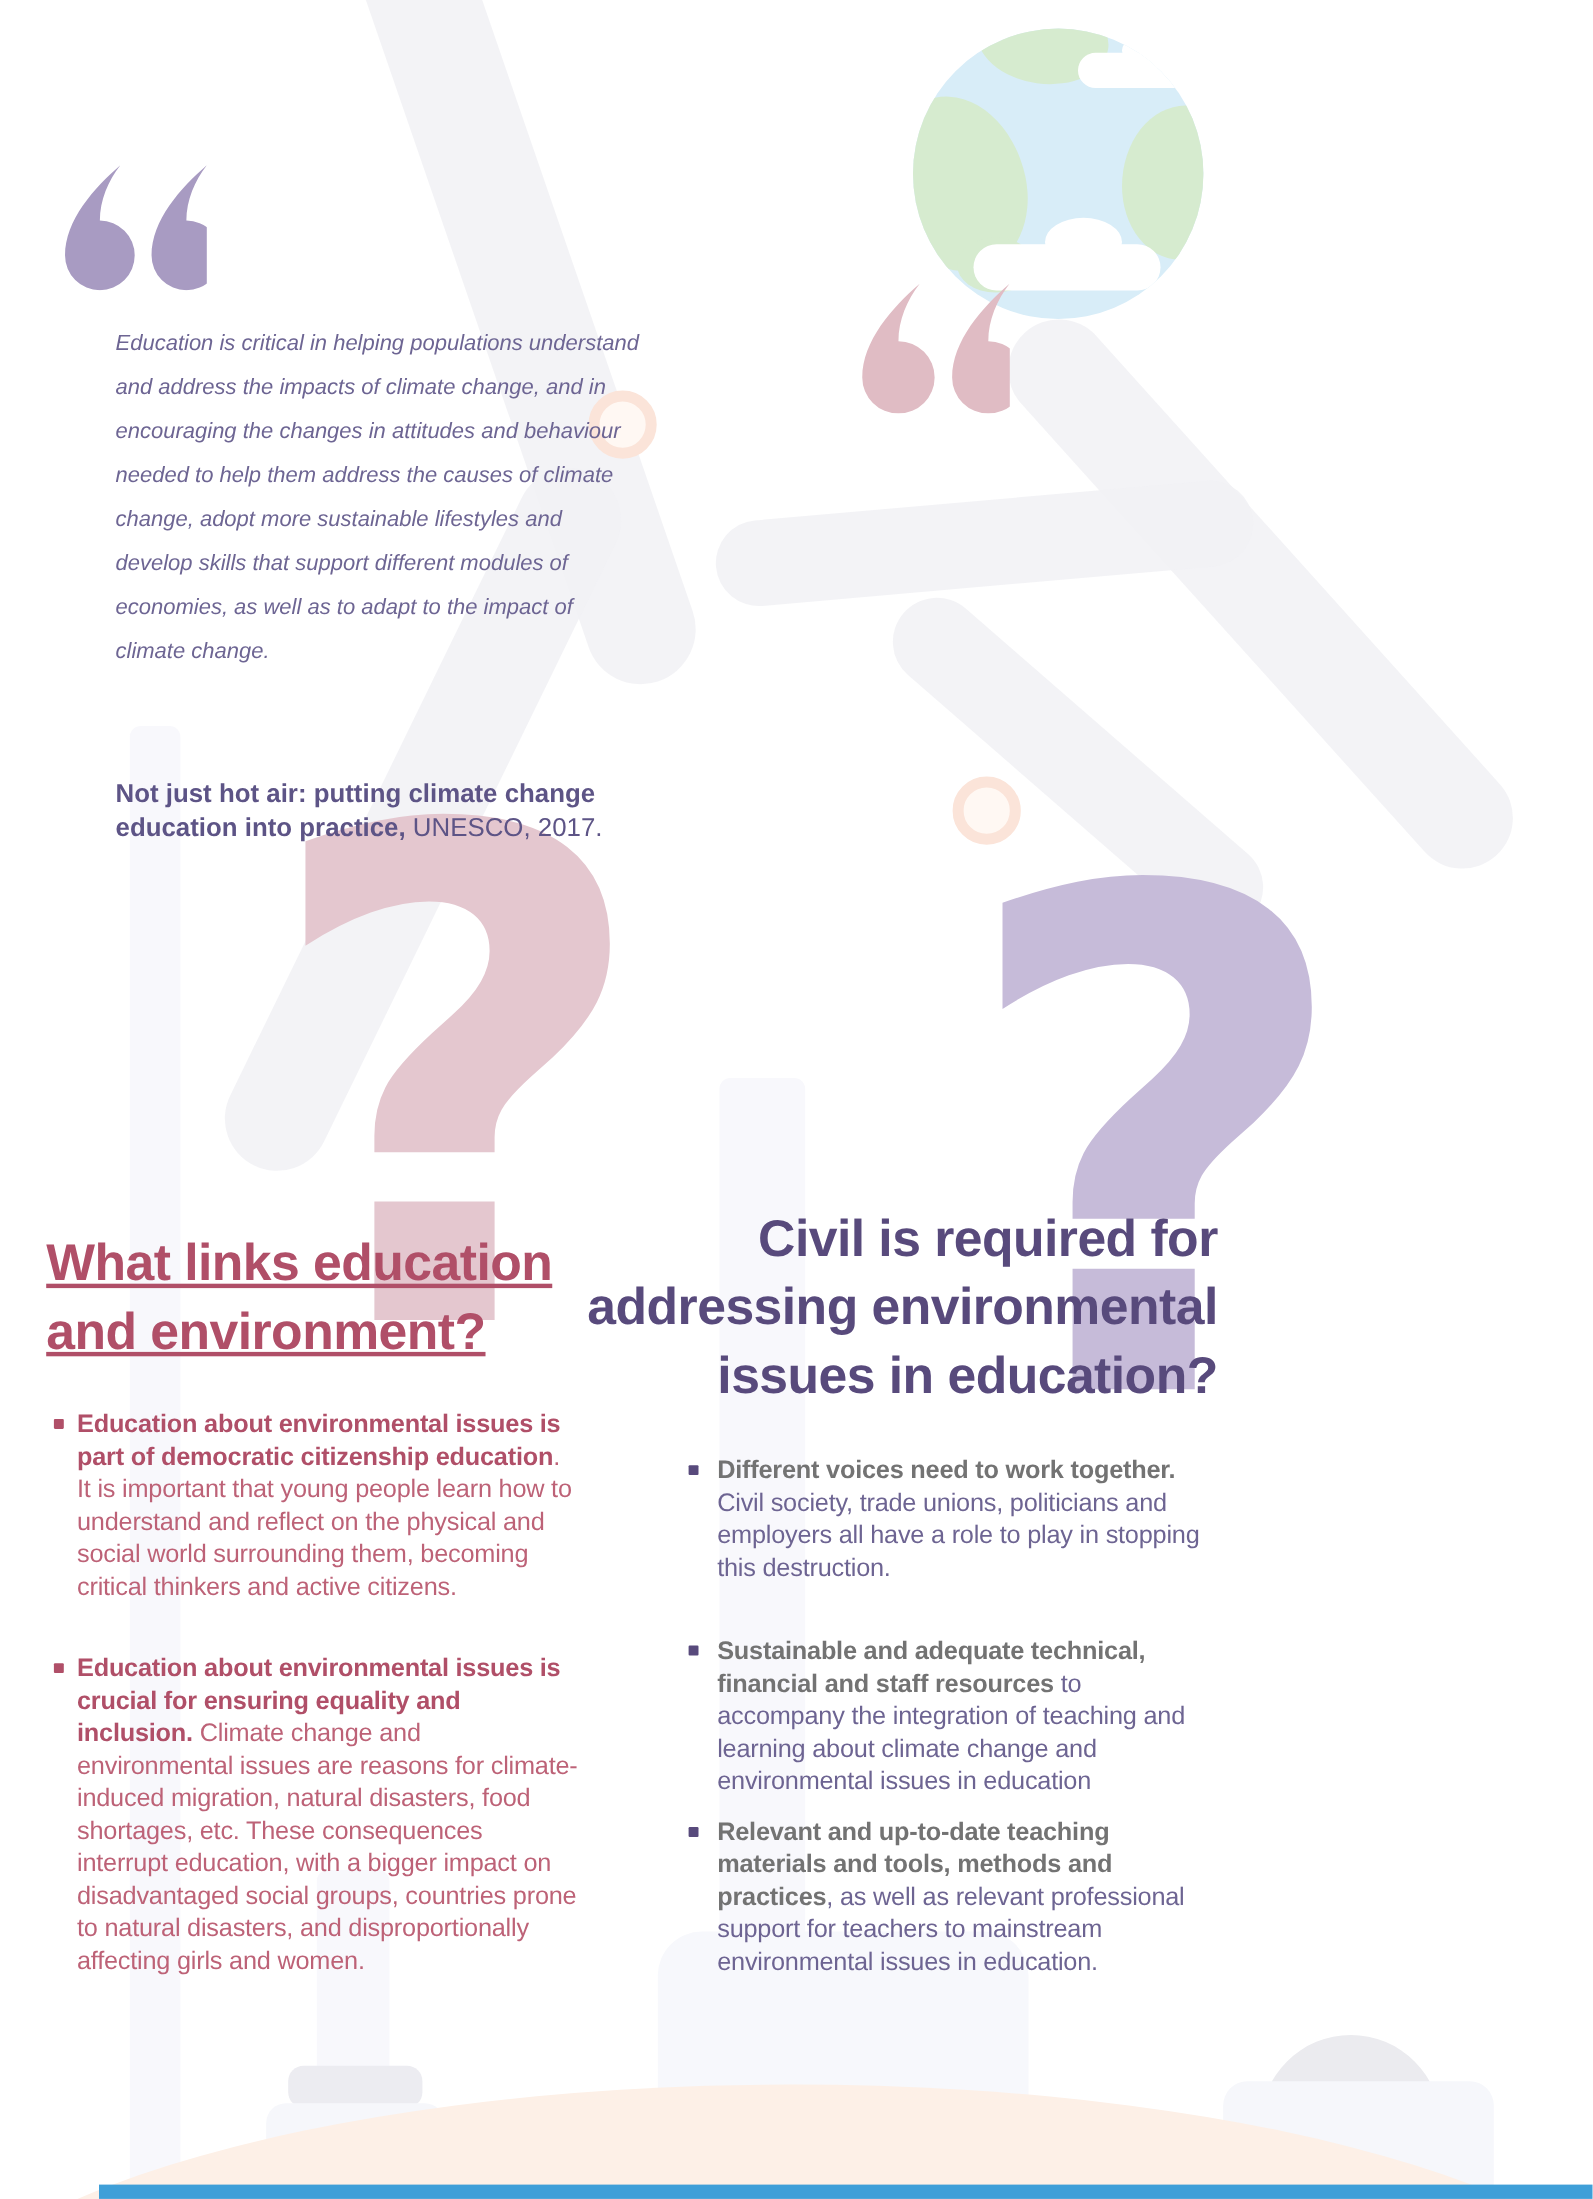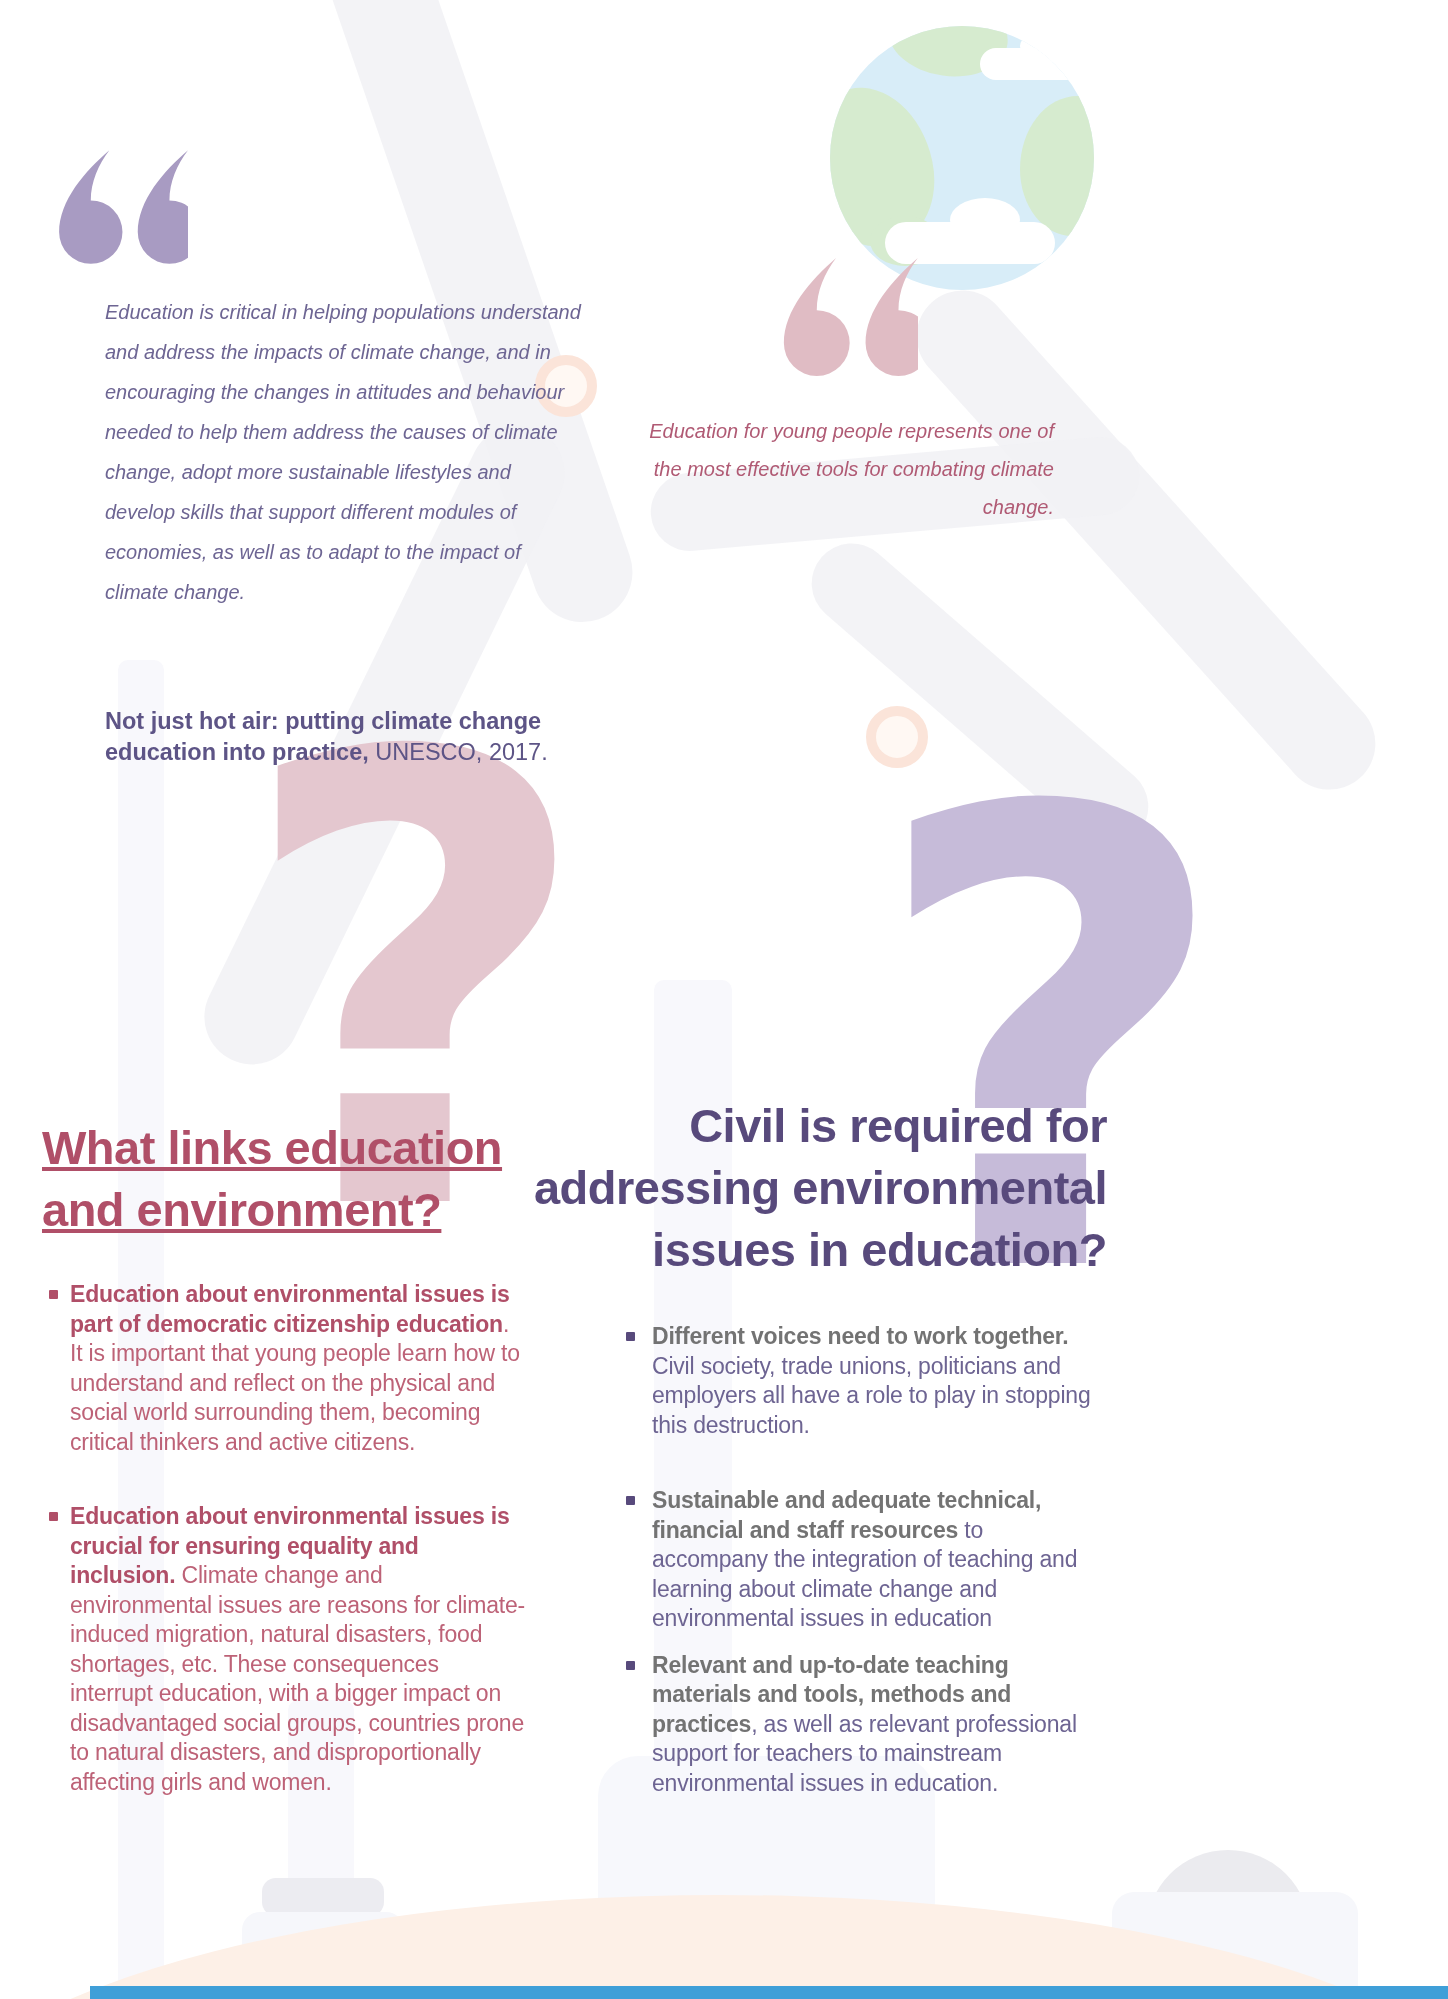--- a/index.html
+++ b/index.html
@@ -129,21 +129,20 @@
   <span class="qm qm-right">
     <svg viewBox="0 0 130 104" width="148" height="118" fill="currentColor" aria-hidden="true">
       <path d="M58 0 C36 19 12 46 12 75 A29 29 0 1 0 41 46 C41 29 48 13 58 0 Z"></path>
       <path transform="translate(72 0)" d="M58 0 C36 19 12 46 12 75 A29 29 0 1 0 41 46 C41 29 48 13 58 0 Z"></path>
     </svg>
   </span>
 
   <p class="quote quote-left">Education is critical in helping populations understand and address the impacts of climate change, and in encouraging the changes in attitudes and behaviour needed to help them address the causes of climate change, adopt more sustainable lifestyles and develop skills that support different modules of economies, as well as to adapt to the impact of climate change.</p>
   <p class="source source-left"><b>Not just hot air: putting climate change education into practice,</b><span> UNESCO, 2017.</span></p>
 
-  <p class="quote quote-right">Education for young people represents one of the most effective tools for combating climate change.</p>
 
   <h2 class="heading heading-left">
     <div>What links education</div>
     <div>and environment?</div>
   </h2>
   <div class="bullets bullets-left">
     <div class="bullet"><b>Education about environmental issues is part of democratic citizenship education</b><span>. It is important that young people learn how to understand and reflect on the physical and social world surrounding them, becoming critical thinkers and active citizens.</span></div>
     <div class="bullet"><b>Education about environmental issues is crucial for ensuring equality and inclusion.</b><span> Climate change and environmental issues are reasons for climate-induced migration, natural disasters, food shortages, etc. These consequences interrupt education, with a bigger impact on disadvantaged social groups, countries prone to natural disasters, and disproportionally affecting girls and women.</span></div>
   </div>
 

